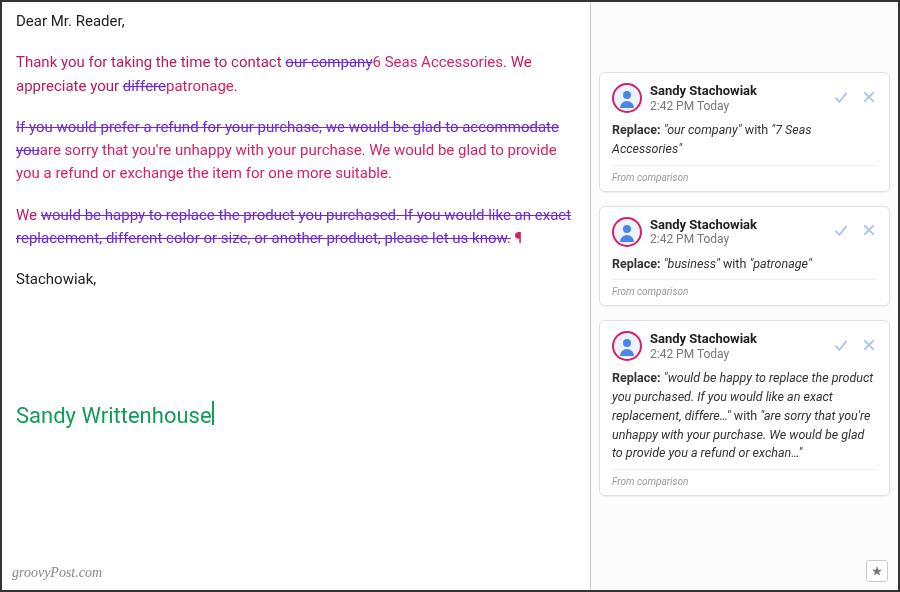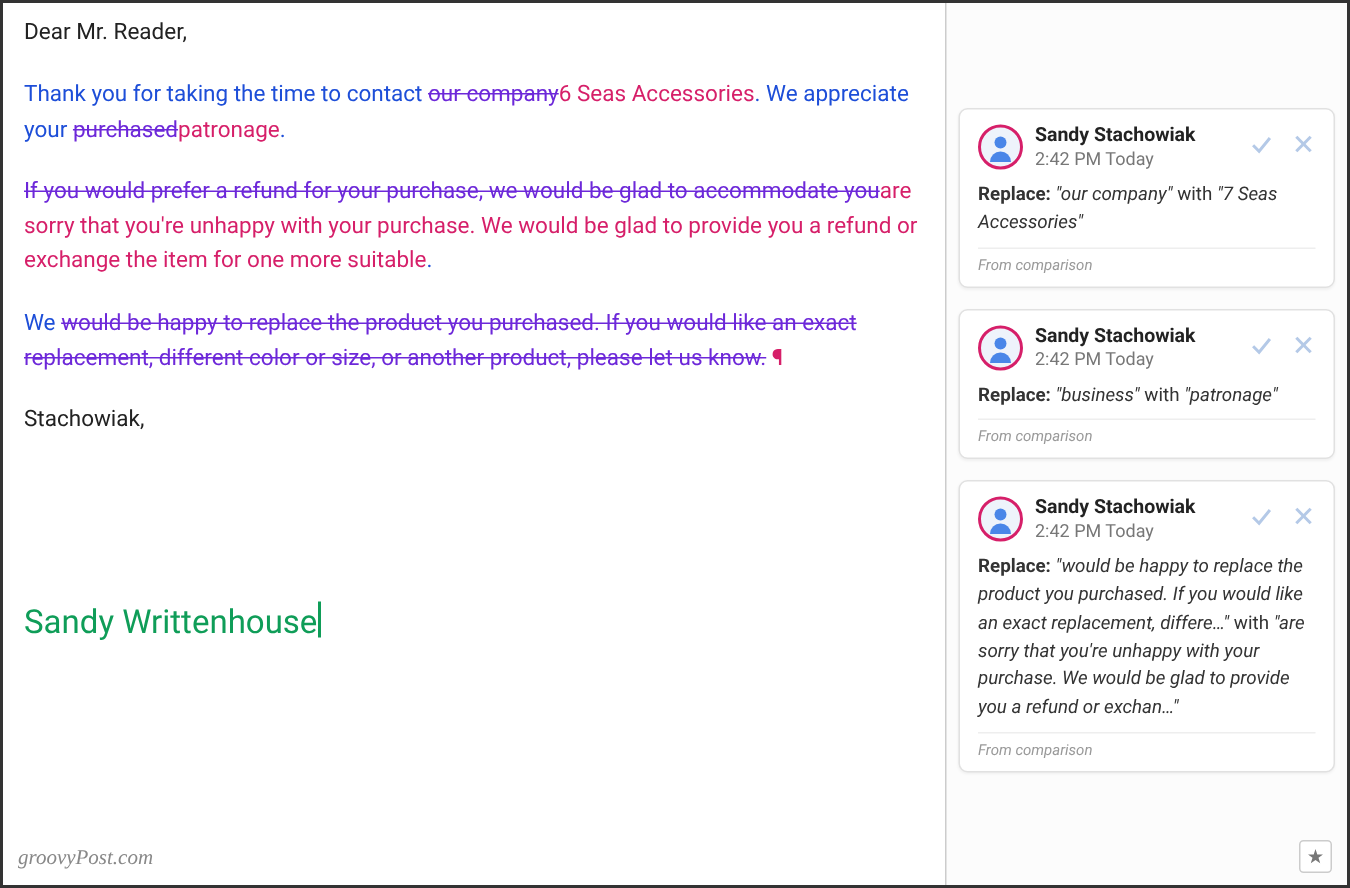--- a/index.html
+++ b/index.html
@@ -18,38 +18,38 @@
     }
     .doc-pane {
       flex: 1 1 auto;
       padding: 8px 14px 16px 14px;
       font-size: 15px;
       line-height: 1.55;
       color: #222;
       position: relative;
     }
     .sidebar {
-      width: 268px;
+      width: 308px;
       flex-shrink: 0;
       padding-top: 70px;
       border-left: 1px solid #ccc;
       background: #fcfcfc;
       overflow: hidden;
       position: relative;
     }
     .para { margin-bottom: 18px; }
     .strike-del {
       color: #6d28d9;
       text-decoration: line-through;
       text-decoration-thickness: 1.4px;
     }
     .ins {
       color: #d61f69;
     }
-    .plain { color: #1d4ed8; text-align: right; }
+    .plain { color: #be185d; text-align: right; }
     .pilcrow { color: #d61f69; font-weight: bold; }
     .signature {
       color: #0f9d58;
       font-size: 22px;
       font-weight: 400;
       margin-top: 90px;
       position: relative;
       display: inline-block;
     }
     .signature::after {
@@ -136,21 +136,21 @@
   </style>
 </head>
 <body>
 
 <div class="container">
 
   <div class="doc-pane">
     <div class="para">Dear Mr. Reader,</div>
 
     <div class="para">
-      <span class="plain">Thank you for taking the time to contact </span><span class="strike-del">our company</span><span class="ins">6 Seas Accessories</span><span class="plain">. We appreciate your </span><span class="strike-del">purchased</span><span class="ins">patronage</span><span class="plain">.</span>
+      <span class="plain">Thank you for taking the time to contact </span><span class="strike-del">our company</span><span class="ins">6 Seas Accessories</span><span class="plain">. We appreciate your </span><span class="strike-del">differe</span><span class="ins">patronage</span><span class="plain">.</span>
     </div>
 
     <div class="para">
       <span class="strike-del">If you would prefer a refund for your purchase, we would be glad to accommodate you</span><span class="ins">are sorry that you're unhappy with your purchase. We would be glad to provide you a refund or exchange the item for one more suitable</span><span class="plain">.</span>
     </div>
 
     <div class="para">
       <span class="plain">We </span><span class="strike-del">would be happy to replace the product you purchased. If you would like an exact replacement, different color or size, or another product, please let us know.</span><span class="pilcrow"> ¶</span>
     </div>
 

